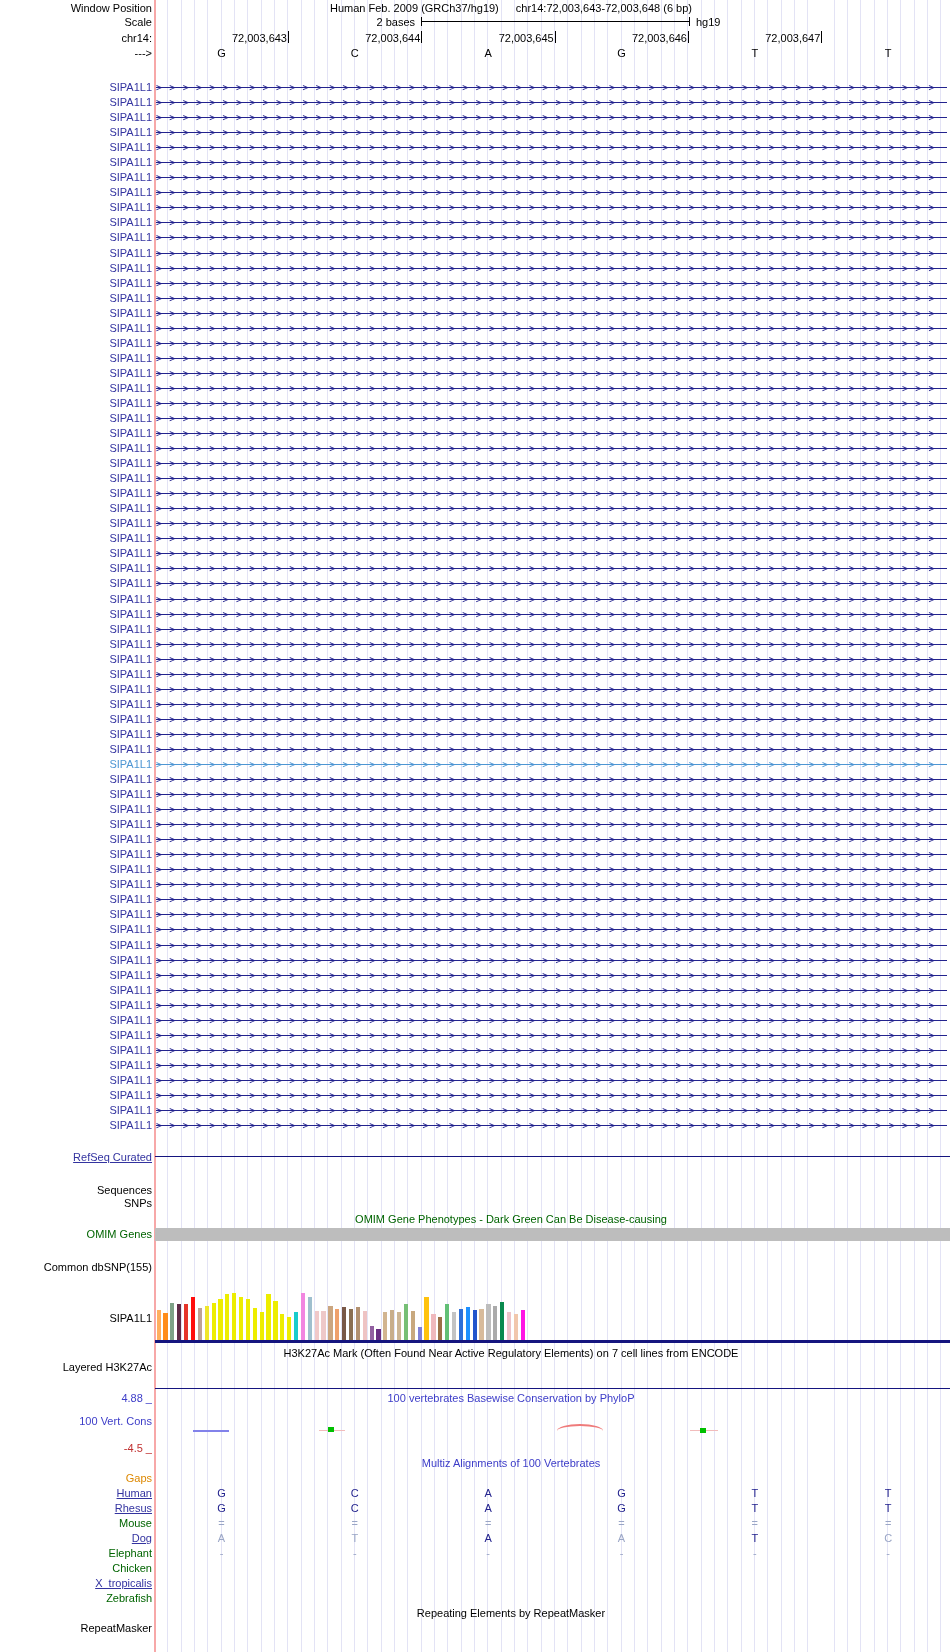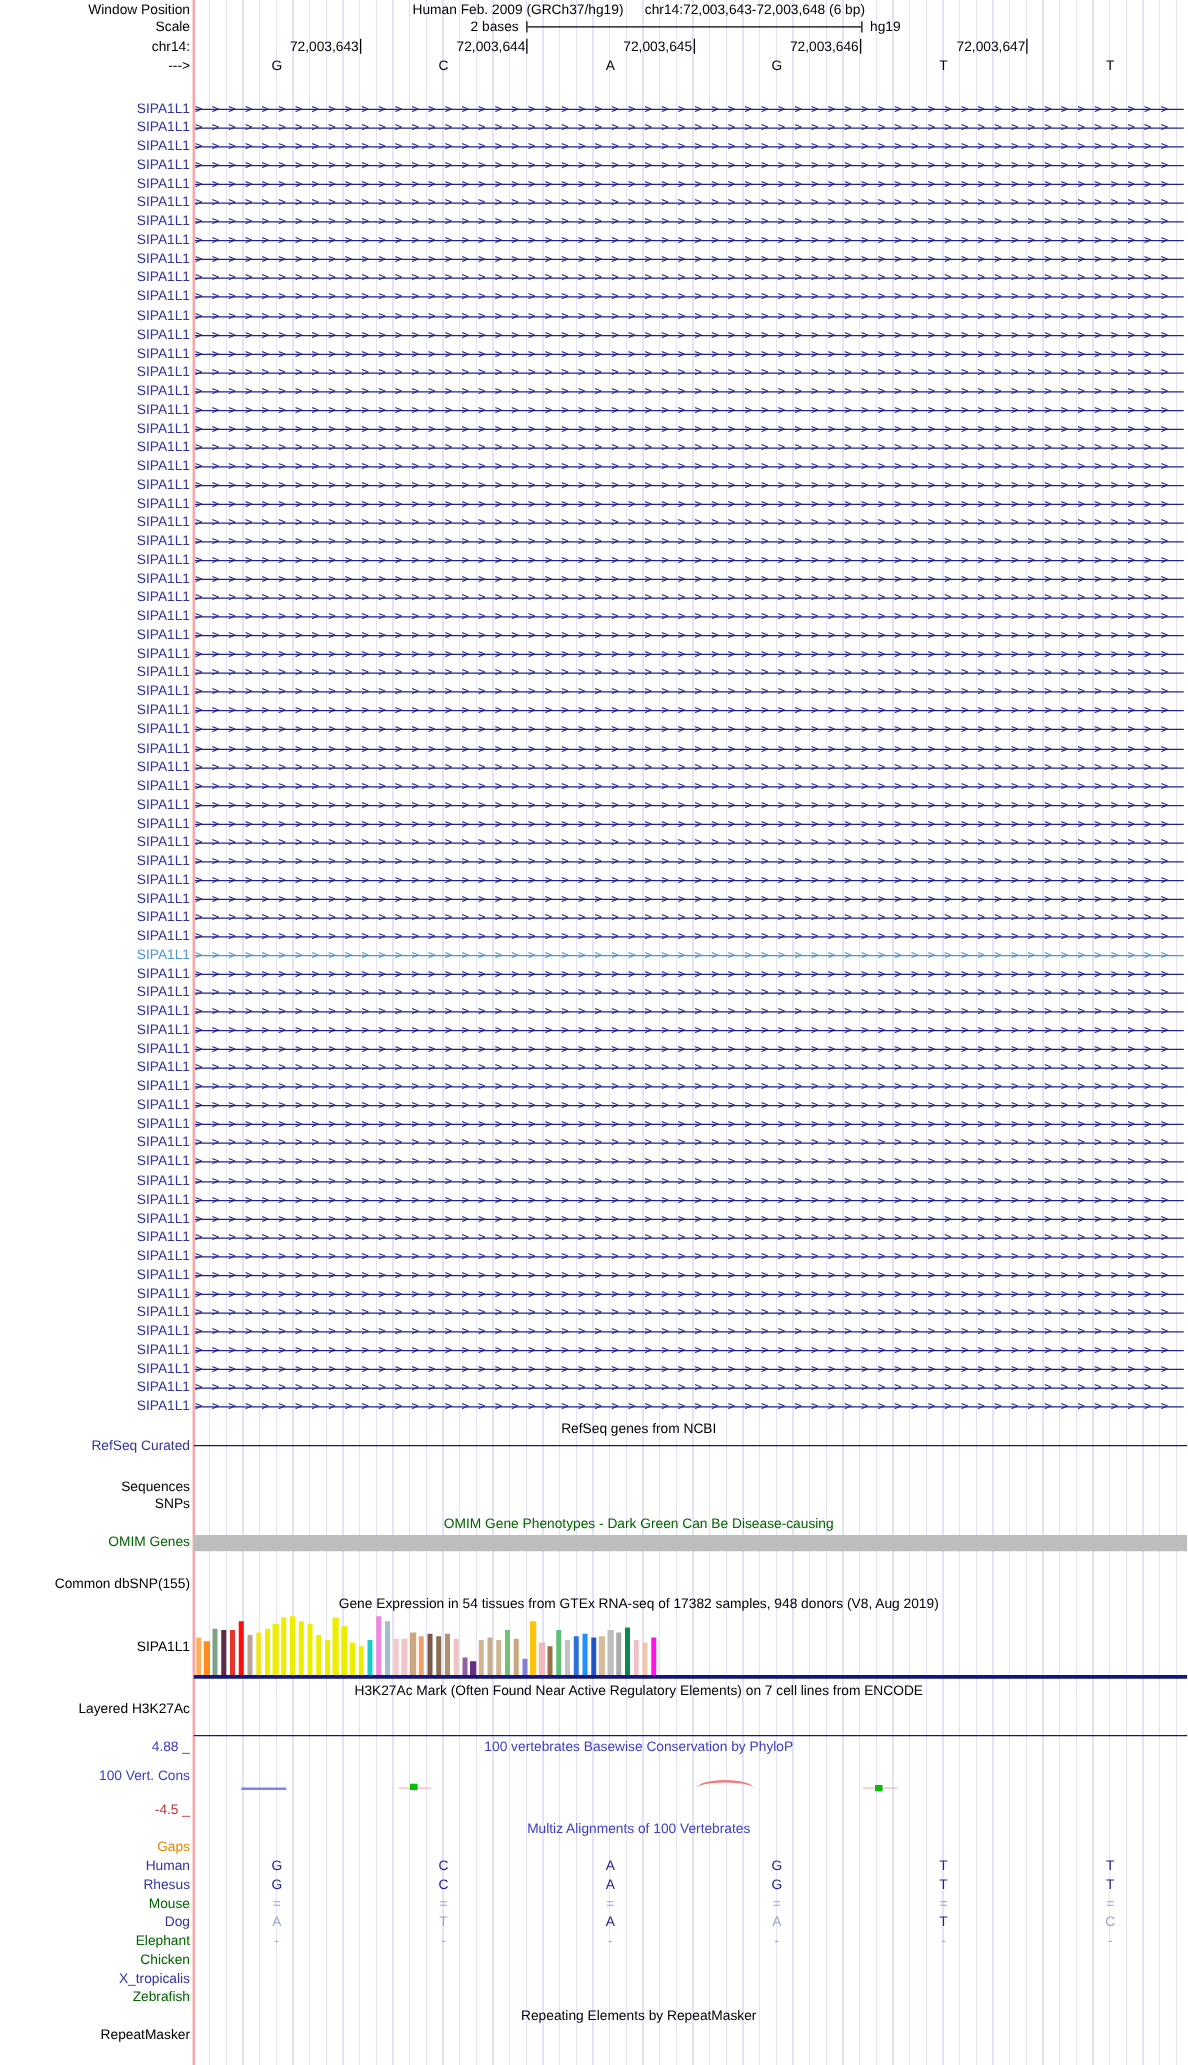--- a/index.html
+++ b/index.html
@@ -3,21 +3,21 @@
 <meta charset="utf-8">
 <style>
   html,body{margin:0;padding:0;background:#fff;}
   #screen{position:relative;width:950px;height:1652px;background:#fff;overflow:hidden;
           font-family:"Liberation Sans",sans-serif;font-size:11px;color:#000;}
   .grid{position:absolute;left:155px;top:0;width:795px;height:1652px;
         background:repeating-linear-gradient(to right,transparent 0px,transparent 12.33px,var(--grid) 12.33px,var(--grid) 13.33px);}
   .edge-line{position:absolute;left:154px;top:0;width:1.5px;height:1652px;background:var(--edge);}
   .lbl{position:absolute;right:798px;font-size:11px;line-height:13px;white-space:nowrap;text-align:right;}
   .ctr{position:absolute;left:155px;width:712px;text-align:center;font-size:11px;line-height:13px;white-space:nowrap;}
-  .c-indigo{color:var(--geneLabel);} .c-green{color:var(--green);} .c-blue{color:var(--blue);}
+  .c-indigo{color:var(--geneLabel);text-decoration:underline;} .c-green{color:var(--green);} .c-blue{color:var(--blue);}
   .c-red{color:var(--red);} .c-orange{color:var(--orange);}
   .coord-label{position:absolute;font-size:11px;line-height:12px;color:#000;white-space:nowrap;}
   .coord-tick{position:absolute;width:1px;height:12px;background:#000;}
   .base-letter{position:absolute;width:20px;margin-left:-10px;text-align:center;font-size:11px;color:#000;}
   .scale-bar{position:absolute;left:421px;top:17px;width:267px;height:9px;
              border-left:1px solid #000;border-right:1px solid #000;}
   .scale-bar .mid{margin-top:4px;border-top:1px solid #000;height:0;}
   .scale-value{position:absolute;right:535px;top:16px;font-size:11px;line-height:13px;}
   .scale-asm{position:absolute;left:696px;top:16px;font-size:11px;line-height:13px;}
   .gene-row{position:absolute;left:0;width:950px;height:15px;}
@@ -426,34 +426,32 @@
         <div class="rline"></div>
         <div class="chev">&gt;&gt;&gt;&gt;&gt;&gt;&gt;&gt;&gt;&gt;&gt;&gt;&gt;&gt;&gt;&gt;&gt;&gt;&gt;&gt;&gt;&gt;&gt;&gt;&gt;&gt;&gt;&gt;&gt;&gt;&gt;&gt;&gt;&gt;&gt;&gt;&gt;&gt;&gt;&gt;&gt;&gt;&gt;&gt;&gt;&gt;&gt;&gt;&gt;&gt;&gt;&gt;&gt;&gt;&gt;&gt;&gt;&gt;&gt;</div>
       </div>
       <div class="gene-row" style="top:1118.0px">
         <div class="glabel">SIPA1L1</div>
         <div class="rline"></div>
         <div class="chev">&gt;&gt;&gt;&gt;&gt;&gt;&gt;&gt;&gt;&gt;&gt;&gt;&gt;&gt;&gt;&gt;&gt;&gt;&gt;&gt;&gt;&gt;&gt;&gt;&gt;&gt;&gt;&gt;&gt;&gt;&gt;&gt;&gt;&gt;&gt;&gt;&gt;&gt;&gt;&gt;&gt;&gt;&gt;&gt;&gt;&gt;&gt;&gt;&gt;&gt;&gt;&gt;&gt;&gt;&gt;&gt;&gt;&gt;&gt;</div>
       </div>
     </div>
 
-  <div class="ctr" style="top:1137px">RefSeq genes from NCBI</div>
   <div class="lbl c-indigo" style="top:1151px">RefSeq Curated</div>
   <div class="hline" style="top:1156px;height:1px"></div>
 
   <div class="lbl" style="top:1184px">Sequences</div>
   <div class="lbl" style="top:1197px">SNPs</div>
 
   <div class="ctr c-green" style="top:1213px">OMIM Gene Phenotypes - Dark Green Can Be Disease-causing</div>
   <div class="lbl c-green" style="top:1228px">OMIM Genes</div>
   <div class="omim-bar"></div>
 
   <div class="lbl" style="top:1261px">Common dbSNP(155)</div>
 
-  <div class="ctr" style="top:1277px">Gene Expression in 54 tissues from GTEx RNA-seq of 17382 samples, 948 donors (V8, Aug 2019)</div>
   <div class="lbl" style="top:1312px">SIPA1L1</div>
   <div id="gtex-bars">
       <div class="gtex-bar" style="left:156.5px;top:1310px;height:30px;background:#FFAE5E"></div>
       <div class="gtex-bar" style="left:163.4px;top:1313px;height:27px;background:#FF8C1A"></div>
       <div class="gtex-bar" style="left:170.2px;top:1303px;height:37px;background:#7EA287"></div>
       <div class="gtex-bar" style="left:177.1px;top:1304px;height:36px;background:#5E2B47"></div>
       <div class="gtex-bar" style="left:184.0px;top:1304px;height:36px;background:#E5342A"></div>
       <div class="gtex-bar" style="left:190.8px;top:1297px;height:43px;background:#FF0D0D"></div>
       <div class="gtex-bar" style="left:197.7px;top:1308px;height:32px;background:#BEA295"></div>
       <div class="gtex-bar" style="left:204.6px;top:1306px;height:34px;background:#EFE62A"></div>

